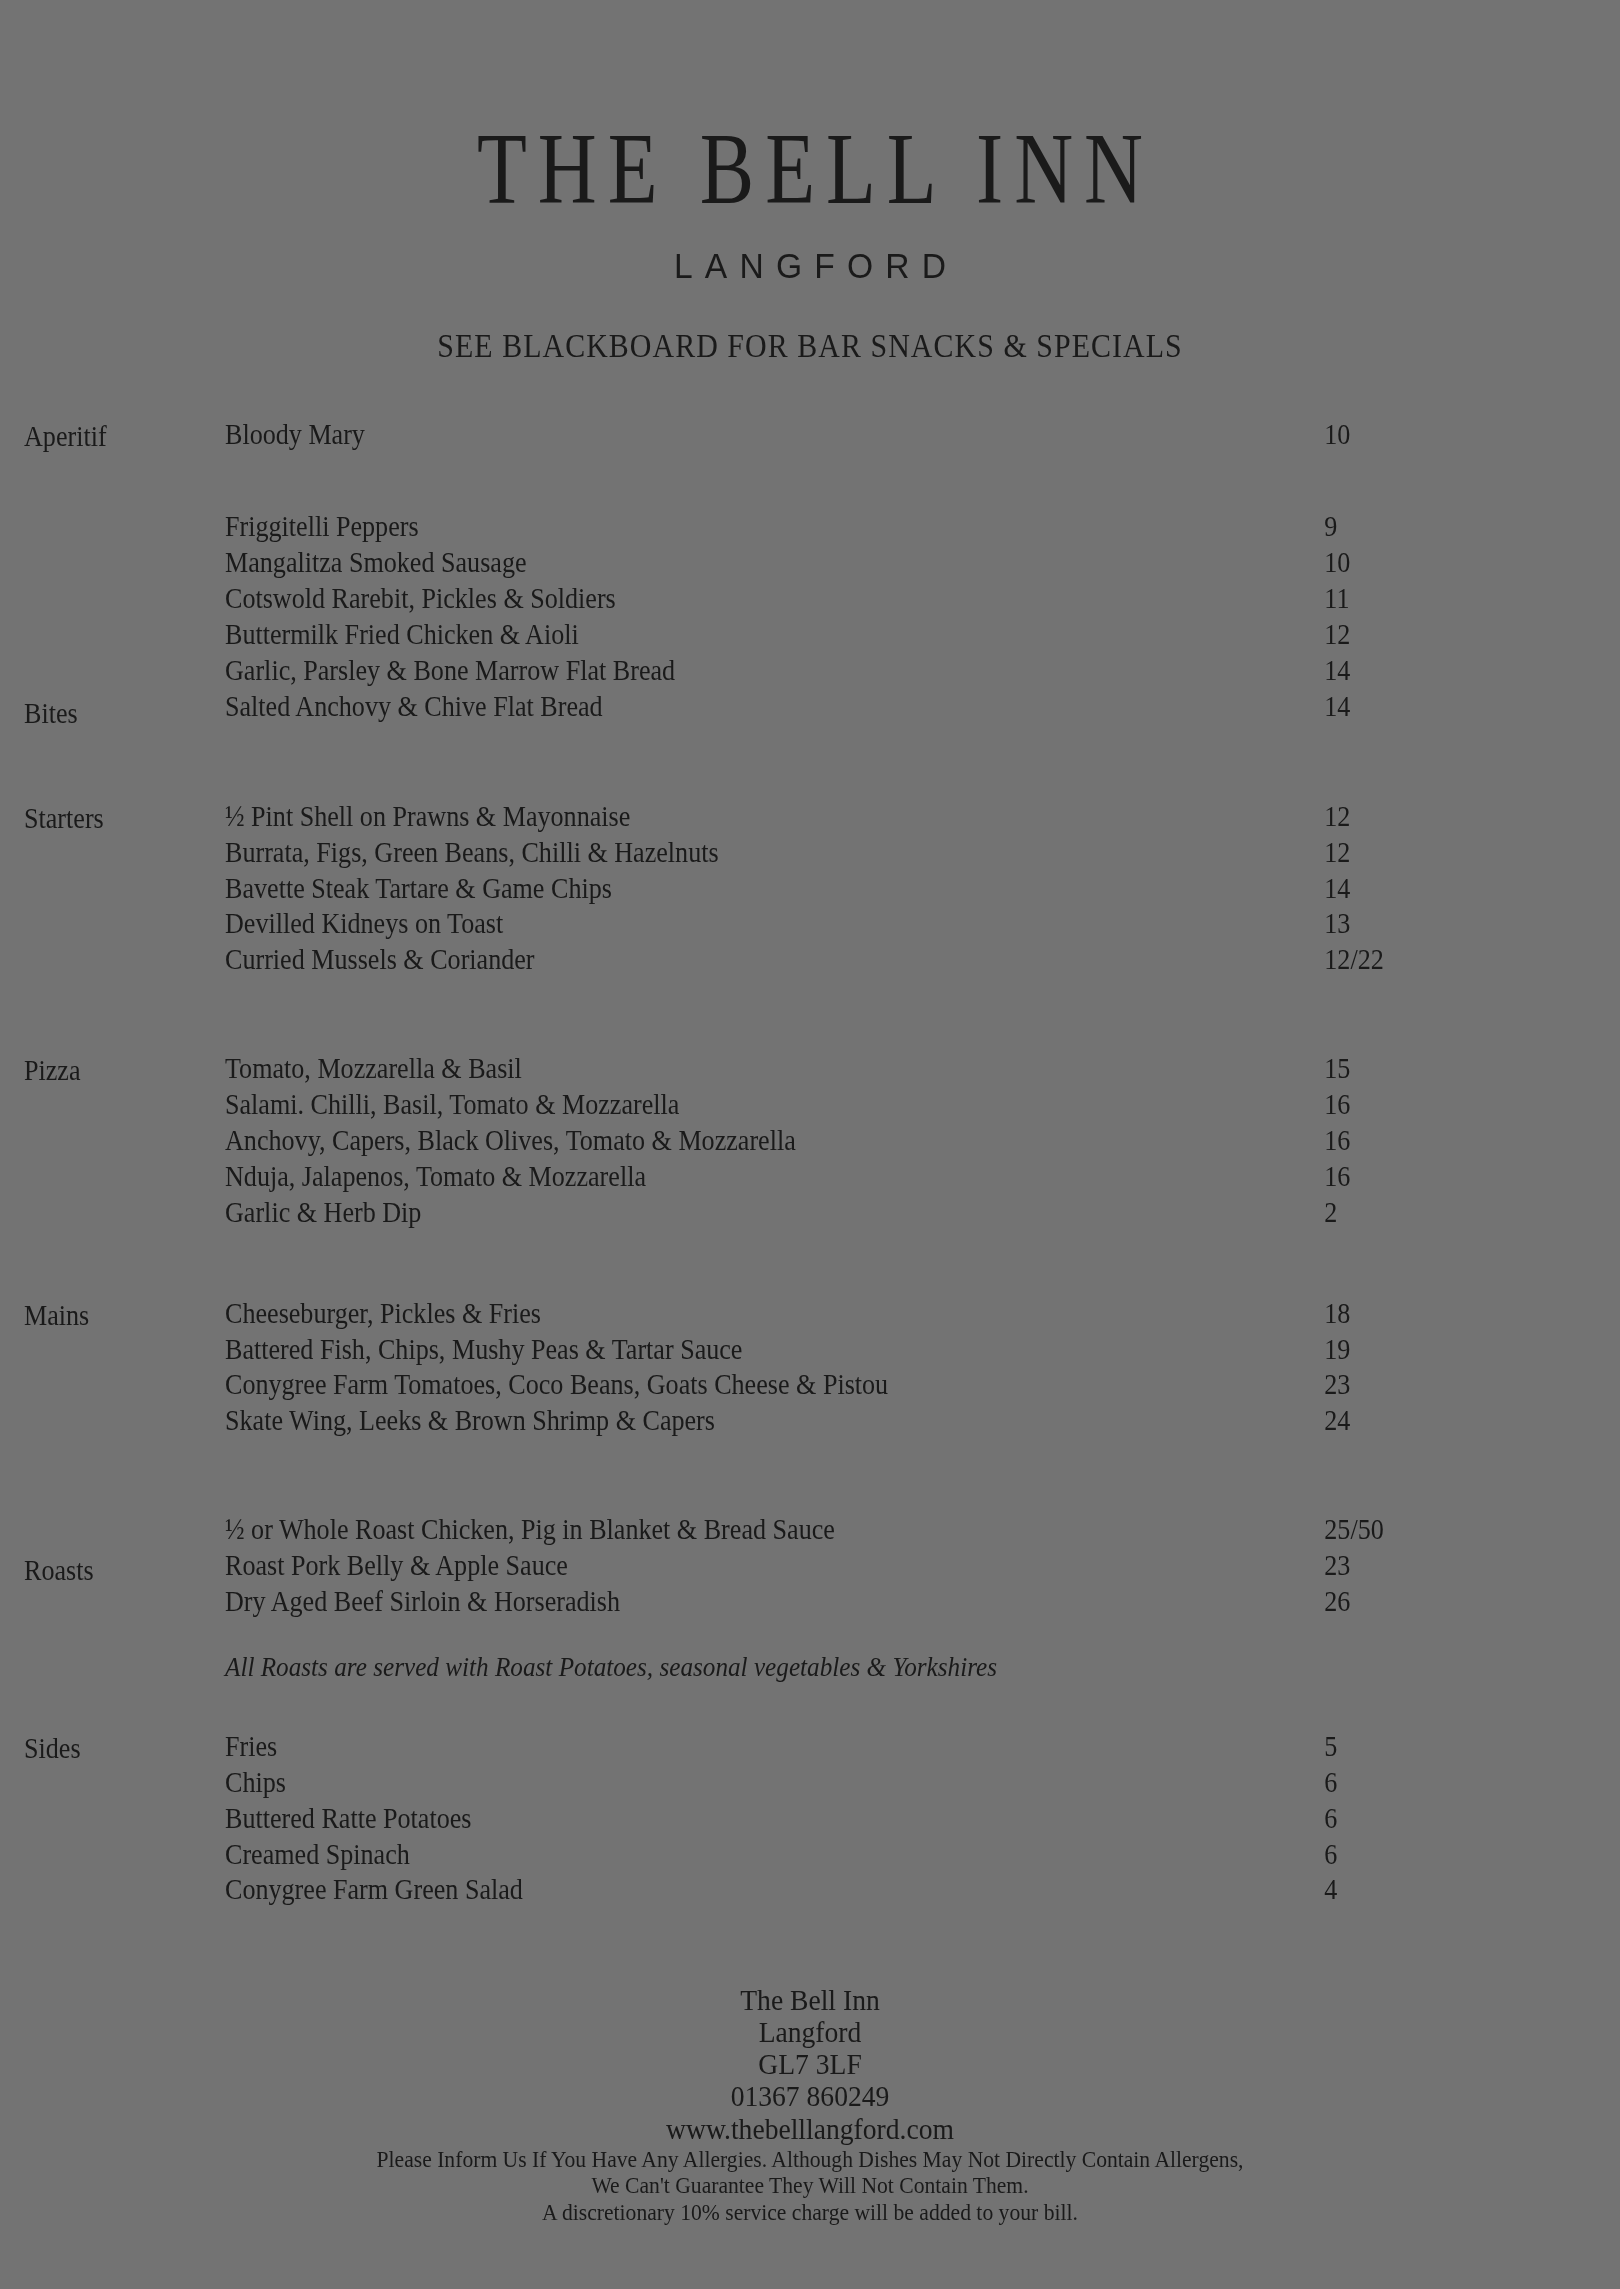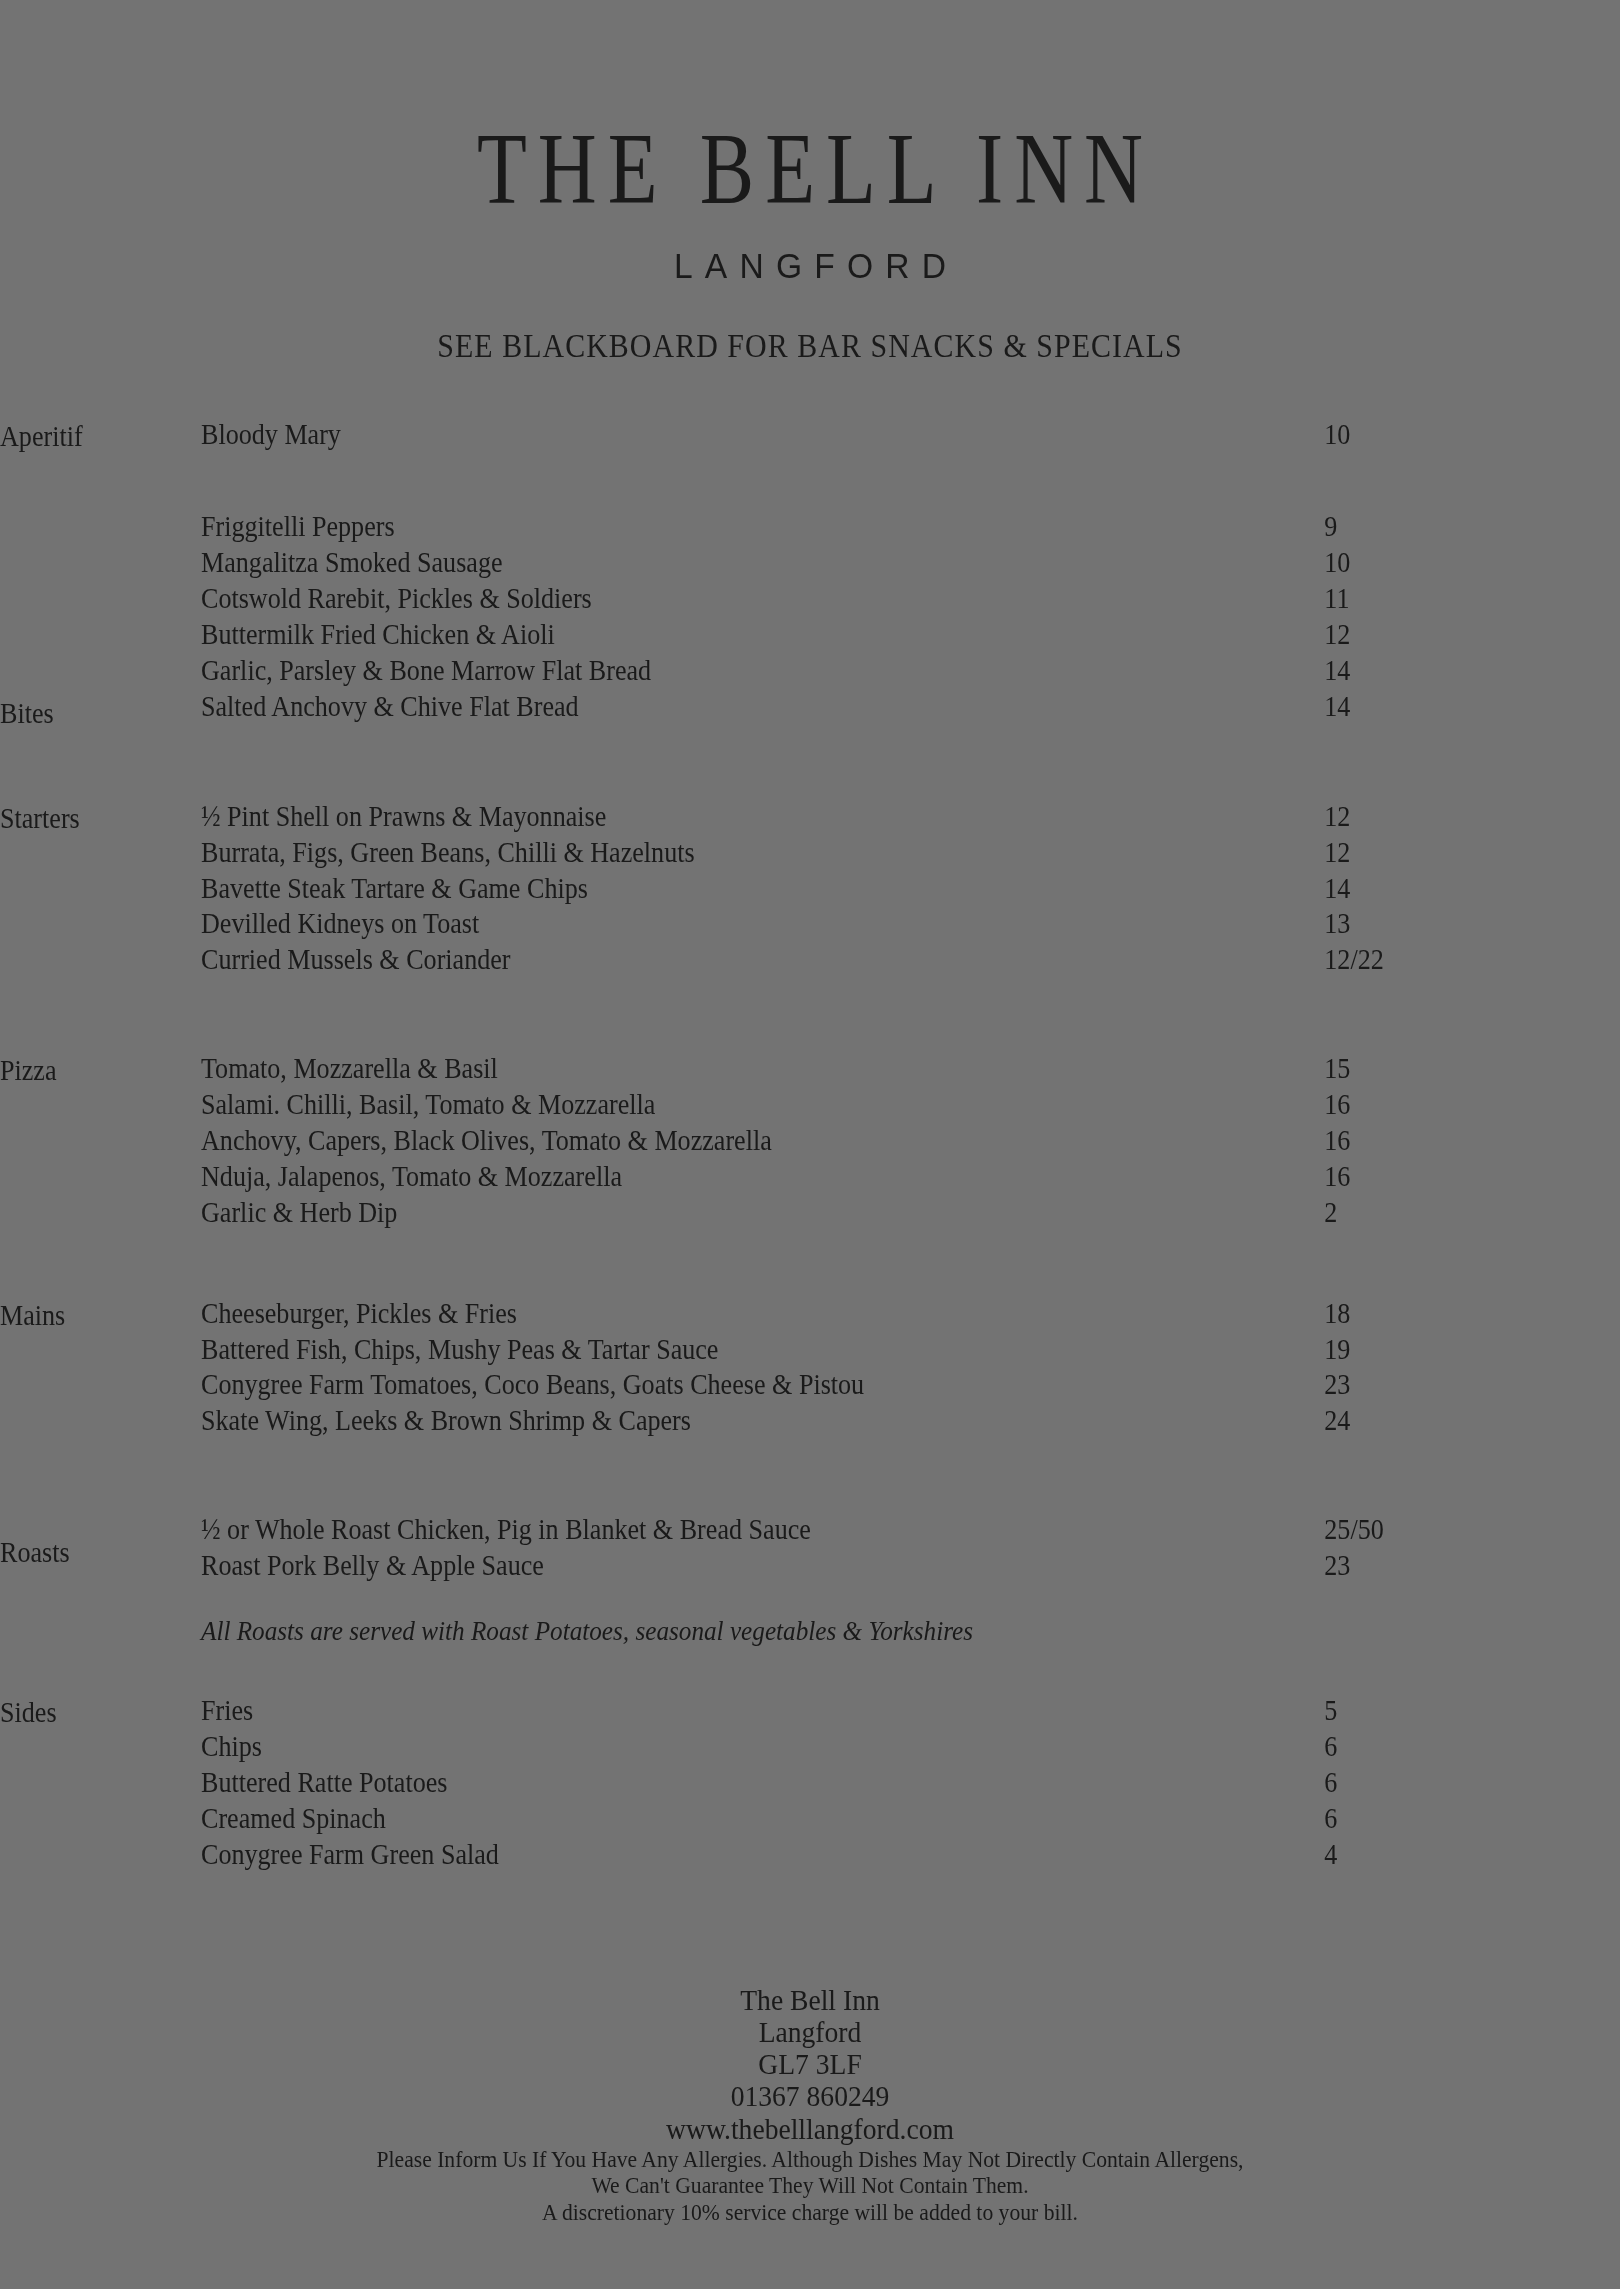--- a/index.html
+++ b/index.html
@@ -57,20 +57,21 @@
     letter-spacing: 1.2px;
     margin-top: 41px;
     transform: scaleX(0.88);
     white-space: nowrap;
   }
 
   
   .menu-body {
     margin-top: 55px;
     padding-right: 147px;
+    margin-left: 24px;
   }
 
   .section {
     display: flex;
     align-items: flex-start;
     margin-bottom: 53px;
   }
   .section-label {
     width: 201px;
     flex: 0 0 201px;
@@ -285,20 +286,24 @@
     <div class="section roasts">
       <div class="section-label">Roasts</div>
       <div class="section-items">
         <div class="menu-row">
           <div class="item-name">½ or Whole Roast Chicken, Pig in Blanket &amp; Bread Sauce</div>
           <div class="item-price">25/50</div>
         </div>
         <div class="menu-row">
           <div class="item-name">Roast Pork Belly &amp; Apple Sauce</div>
           <div class="item-price">23</div>
+        </div>
+        <div class="menu-row">
+          <div class="item-name">Dry Aged Beef Sirloin &amp; Horseradish</div>
+          <div class="item-price">26</div>
         </div>
       </div>
     </div>
 
     <div class="roast-note">All Roasts are served with Roast Potatoes, seasonal vegetables &amp; Yorkshires</div>
 
     <div class="section sides">
       <div class="section-label">Sides</div>
       <div class="section-items">
         <div class="menu-row">

